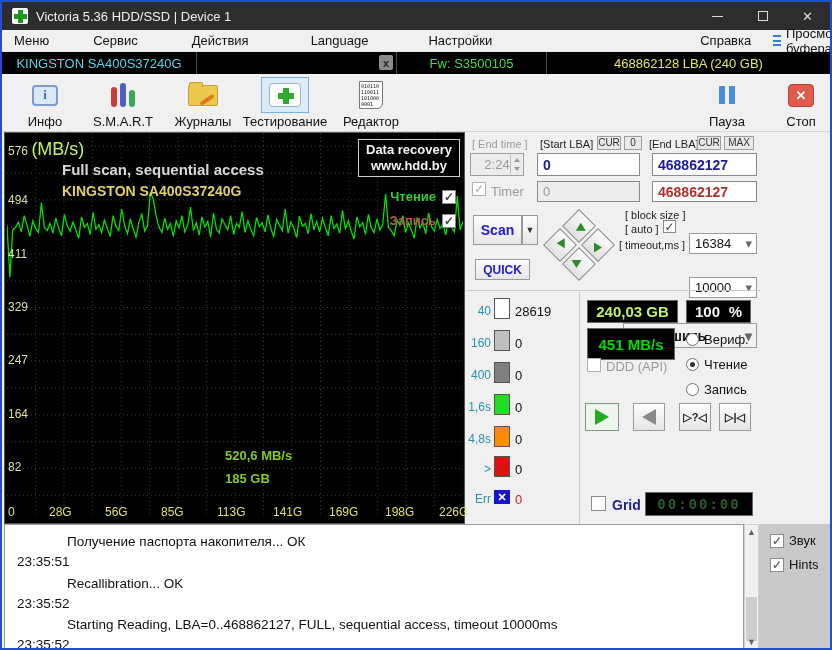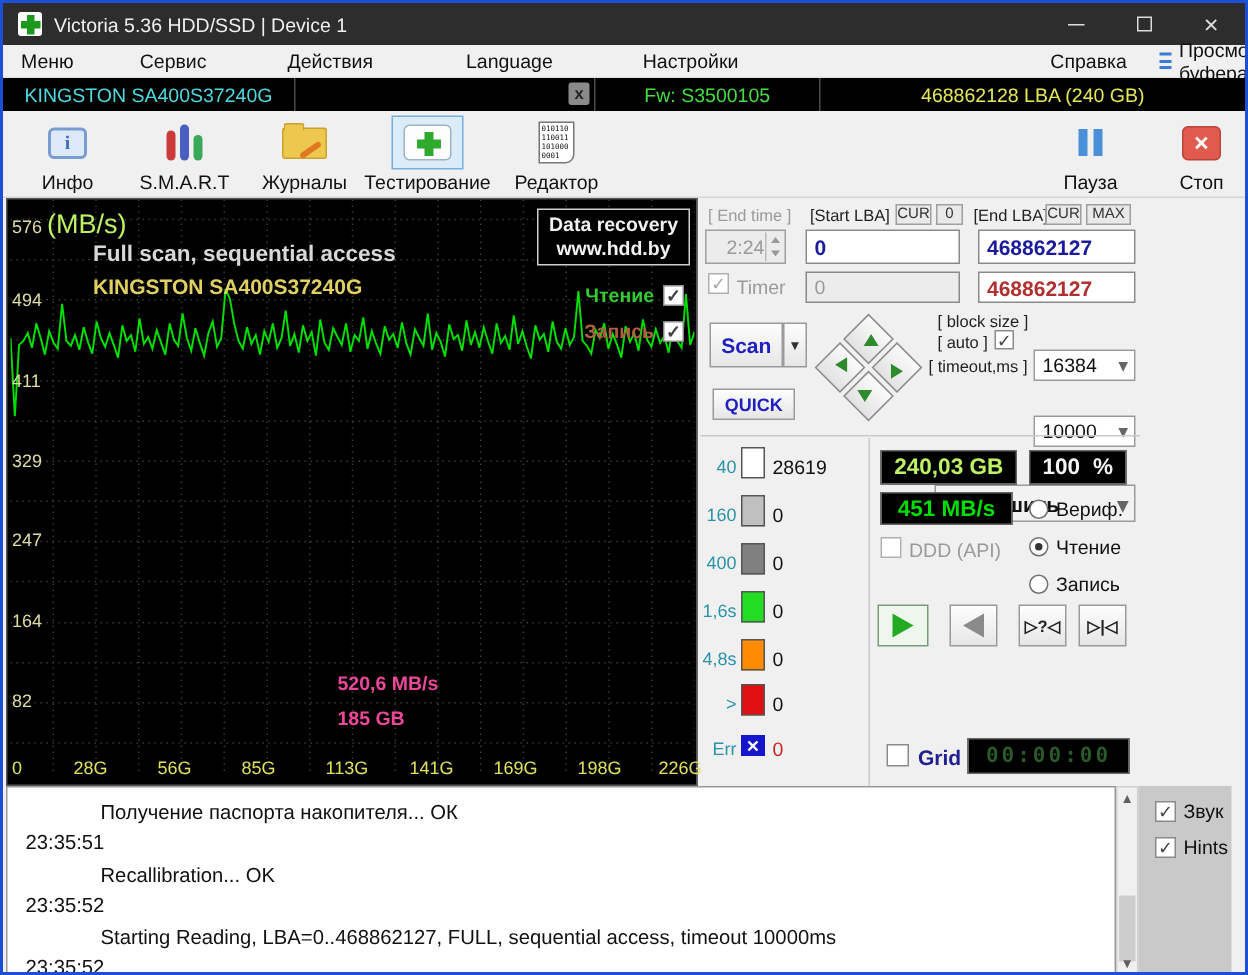--- a/index.html
+++ b/index.html
@@ -83,21 +83,21 @@
   .xlab { position:absolute; top:372px; color:#e0e060; font-size:12px; }
   .gtitle1 { position:absolute; left:57px; top:28px; color:#d8d8d8; font-weight:bold; font-size:15px; }
   .gtitle2 { position:absolute; left:57px; top:50px; color:#e0d060; font-weight:bold; font-size:14px; }
   .wmbox { position:absolute; right:4px; top:6px; border:1px solid #cfcfcf; background:#000; color:#f2f2f2;
            font-weight:bold; font-size:13px; text-align:center; padding:2px 7px; line-height:16px;}
   .legrow { position:absolute; right:8px; display:flex; align-items:center; gap:6px; font-size:13px; font-weight:bold;}
   .cb { width:14px; height:14px; background:#fff; border:1px solid #8a8a8a; display:inline-flex;
         align-items:center; justify-content:center; font-size:12px; color:#444; }
   .cb.on::after { content:'✓'; }
   .cb.dis { border-color:#b0b0b0; color:#a8a8a8; }
-  .ovl { position:absolute; color:#ec4899; font-size:13px; font-weight:bold;text-align:right; }
+  .ovl { position:absolute; color:#84cc16; font-size:13px; font-weight:bold;text-align:right; }
 
   
   .rpanel { position:absolute; left:465px; top:130px; width:293px; height:392px; background:#f0f0f0; font-size:11px;}
   .abs { position:absolute; }
   .flabel { color:#222; }
   .flabel.dis { color:#9a9a9a; }
   .chip { background:#e9e9e9; border:1px solid #9f9f9f; font-size:10px; color:#333; text-align:center;
           line-height:12px; }
   .tinput { background:#fff; border:1px solid #8a8a8a; font-weight:bold; font-size:14px; color:#1a1a9a;
             display:flex; align-items:center; padding-left:5px; }
@@ -158,21 +158,21 @@
   .logline { display:flex; line-height:21.5px; }
   .logline .lt { width:62px; padding-left:12px; flex:none;margin-top:20px; }
   .logline .lm { flex:1; }
   .logline.blue .lm, .logline.blue .lt { color:#2233bb; }
   .logline.blue .lt { color:#111; }
   .logscroll { position:absolute; left:742px; top:522px; width:15px; height:126px; background:#f0f0f0;
                border:1px solid #d0d0d0; }
   .sarrow { position:absolute; left:0; width:13px; height:14px; display:flex; align-items:center;
             justify-content:center; color:#606060; font-size:9px; }
   .sthumb { position:absolute; left:1px; width:11px; background:#cdcdcd; }
-  .optpanel { position:absolute; left:757px; top:522px; width:62px; height:126px; background:#c9c9c9; }
+  .optpanel { position:absolute; left:757px; top:522px; width:73px; height:126px; background:#c9c9c9; }
 </style>
 </head>
 <body>
 
 <div class="win">
 
   <div class="titlebar">
     <div class="appicon"></div>
     <span>Victoria 5.36 HDD/SSD | Device 1</span>
     <div class="winbtns">
@@ -410,21 +410,21 @@
       <span class="abs histval" style="left:48px; top:360px; color:#cc2222;">0</span>
     </div>
 
     <div class="abs" style="left:112px; top:160px; width:1px; height:232px; background:#c9c9c9;"></div>
 
     <div class="abs lcd cyan" style="left:120px; top:168px; width:91px; height:23px;">240,03 GB</div>
     <div class="abs lcd white" style="left:219px; top:168px; width:65px; height:23px;">
       <span>100</span>
       <span>%</span>
     </div>
-    <div class="abs lcd green" style="left:120px; top:196px; width:88px; height:22px;">451 MB/s</div>
+    <div class="abs lcd green" style="left:120px; top:196px; width:88px; height:32px;">451 MB/s</div>
 
     <span class="abs cb dis" style="left:120px; top:226px;"></span>
     <span class="abs flabel dis" style="left:139px; top:227px; font-size:13px;">DDD (API)</span>
     <div class="abs rrow" style="left:219px; top:200px;">
       <span class="radio"></span>
         <span>Вериф.</span>
     </div>
     <div class="abs rrow" style="left:219px; top:225px;">
       <span class="radio sel"></span>
         <span>Чтение</span>

